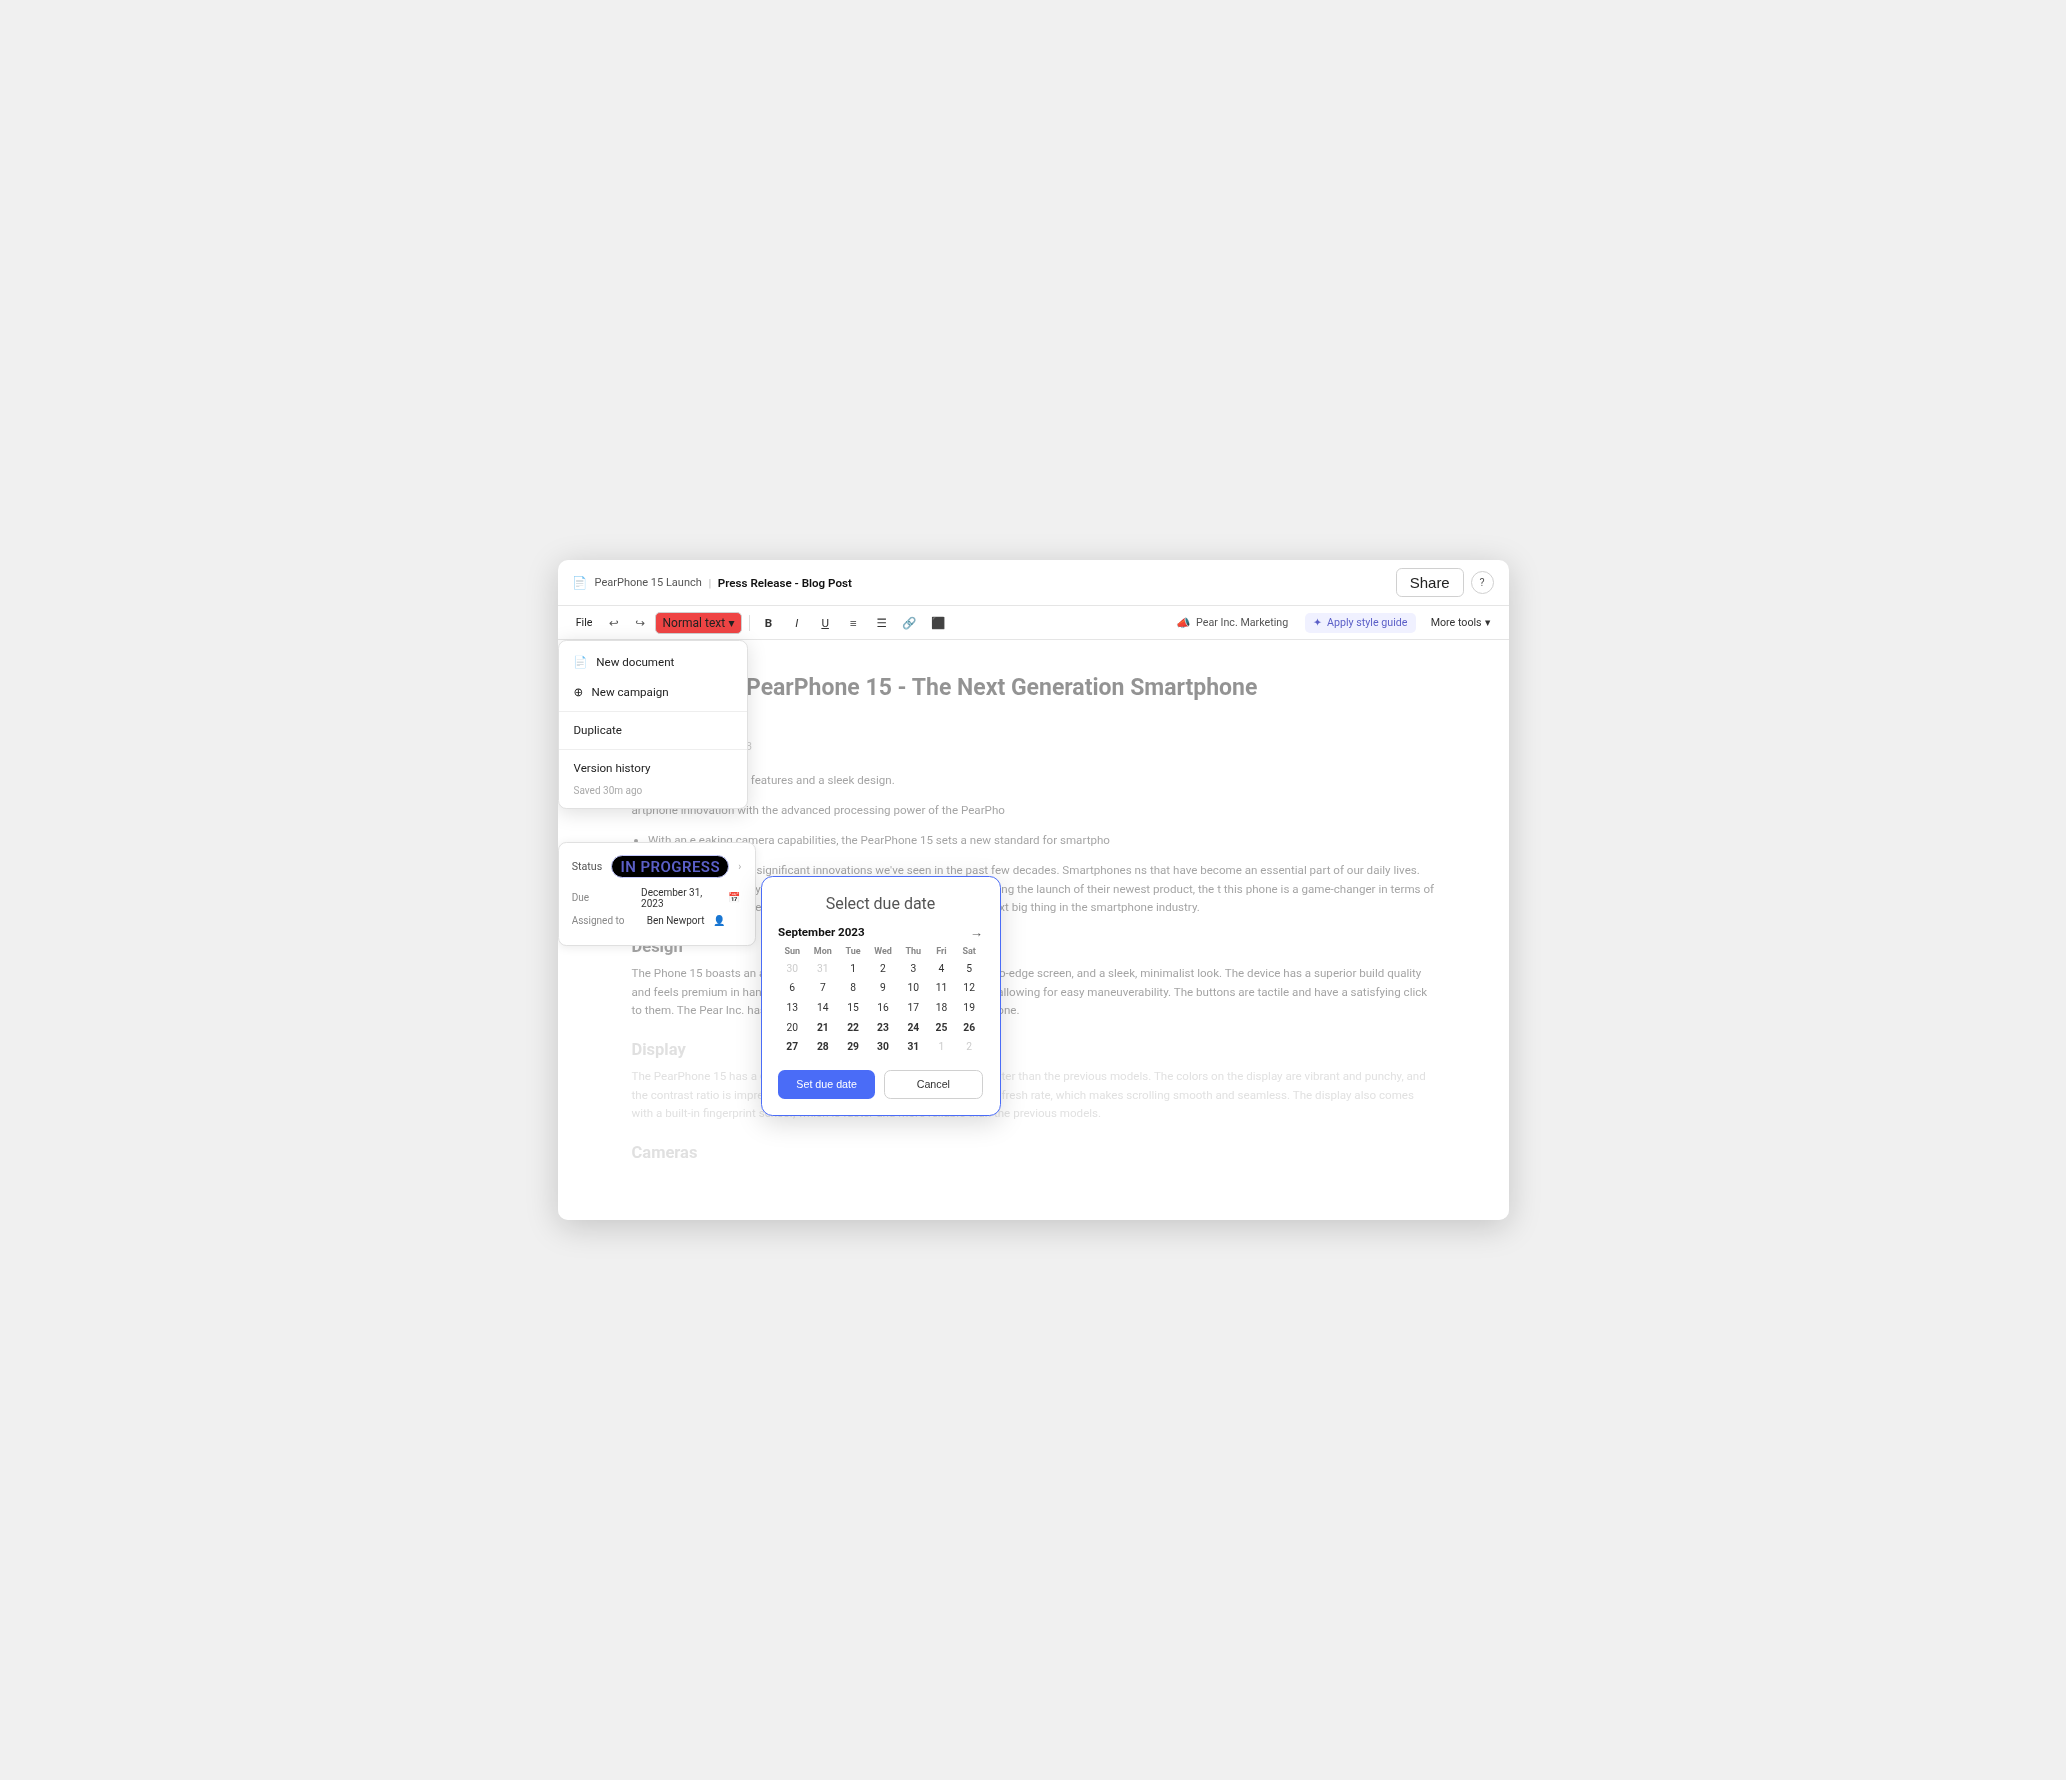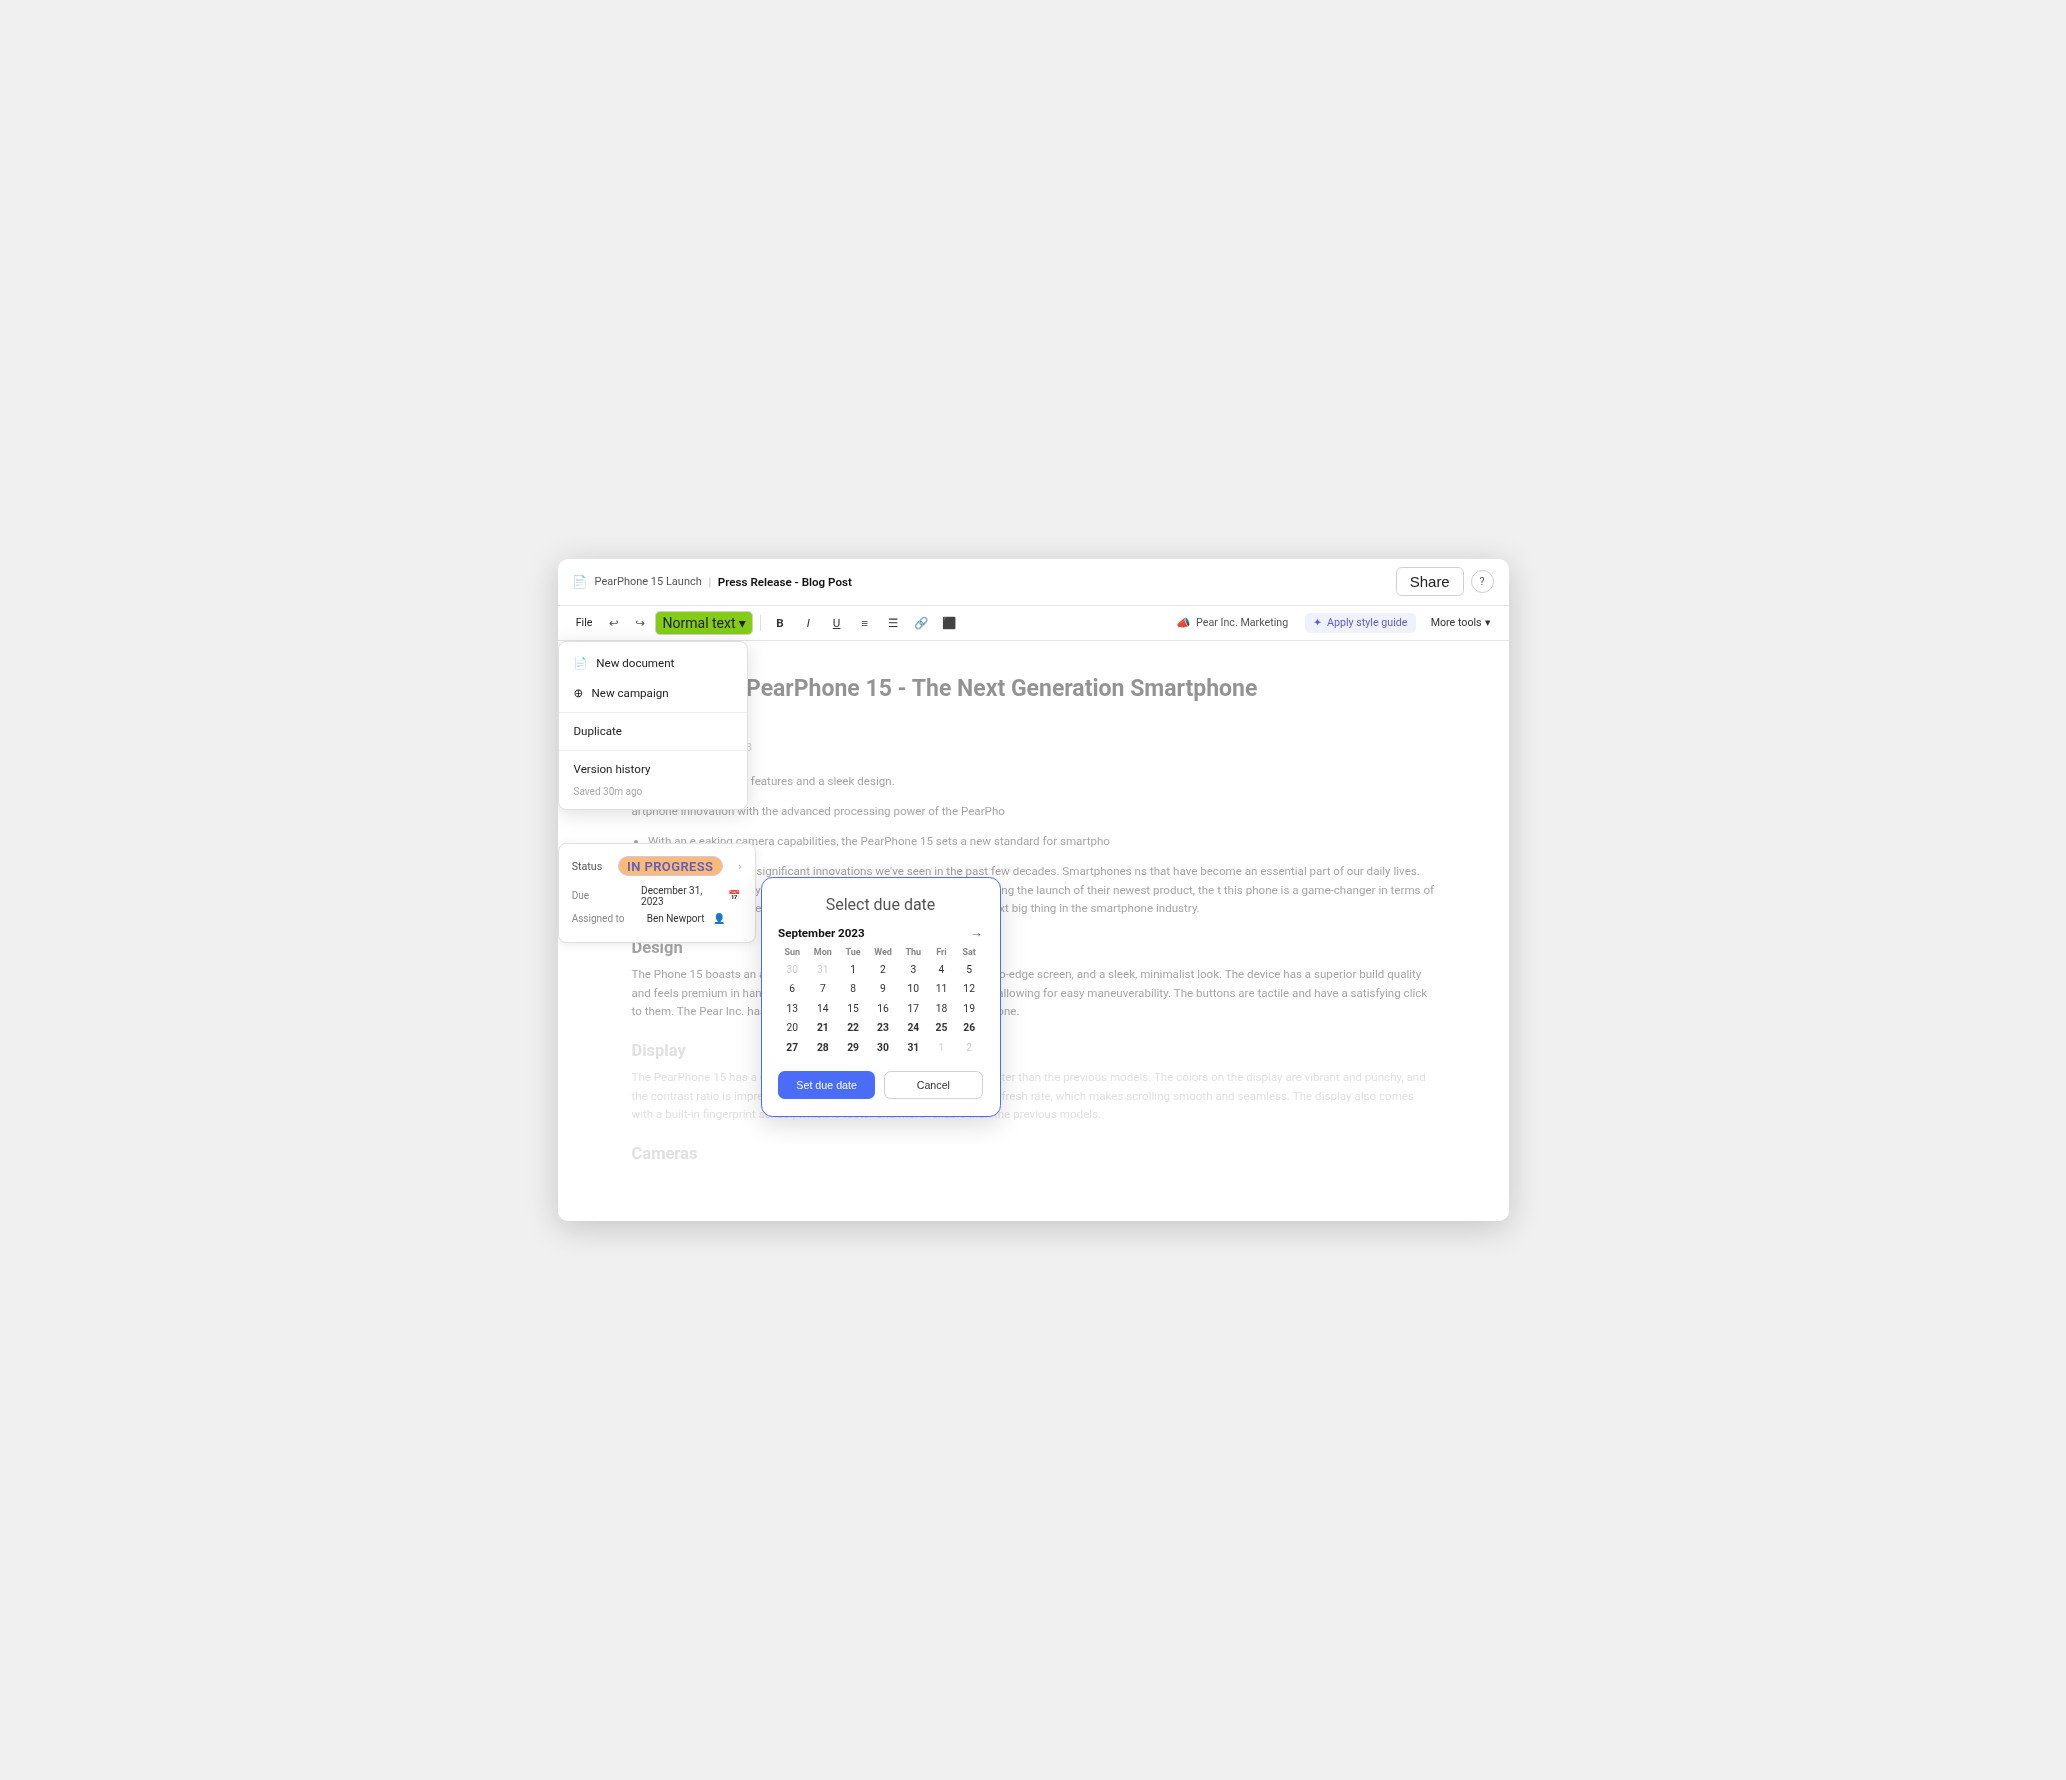--- a/index.html
+++ b/index.html
@@ -98,24 +98,24 @@
       display: flex; align-items: center; justify-content: center;
       cursor: pointer; border-radius: 4.1px; color: #555; font-size: 11.6px;
     }
     .style-select {
       display: flex;
       align-items: center;
       gap: 3.3px;
       padding: 3.3px 6.6px;
       border: 0.8px solid #d0d0d0;
       border-radius: 5px;
-      font-size: 14px;
+      font-size: 12px;
       cursor: pointer;
       color: #222;
-      background: #84cc16;
+      background: #ef4444;
     }
     .toolbar-sep {
       width: 0.8px;
       height: 16.5px;
       background: #ddd;
       margin: 0 3.3px;
     }
     .toolbar-btn {
       width: 25px; height: 23px;
       display: flex; align-items: center; justify-content: center;
@@ -211,26 +211,26 @@
       padding: 11.6px 13.2px;
     }
     .status-row {
       display: flex;
       align-items: center;
       justify-content: space-between;
       margin-bottom: 8.3px;
     }
     .status-label { font-size: 10.7px; color: #555; }
     .status-badge {
-      background: #fdba74;
+      background: #000000;
       color: #5b5fc7;
       border: 0.8px solid #c5caff;
       border-radius: 16.5px;
       padding: 1.7px 8.3px;
-      font-size: 13px;
+      font-size: 15px;
       font-weight: 600;
       letter-spacing: 0.03em;
     }
     .status-chevron { color: #aaa; font-size: 10px; }
     .status-field-row {
       display: flex;
       align-items: center;
       gap: 9px;
       margin-bottom: 6.6px;
     }

